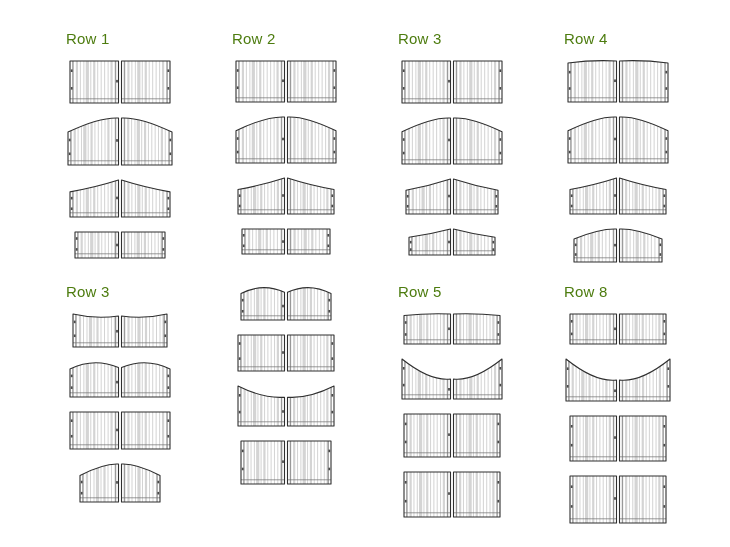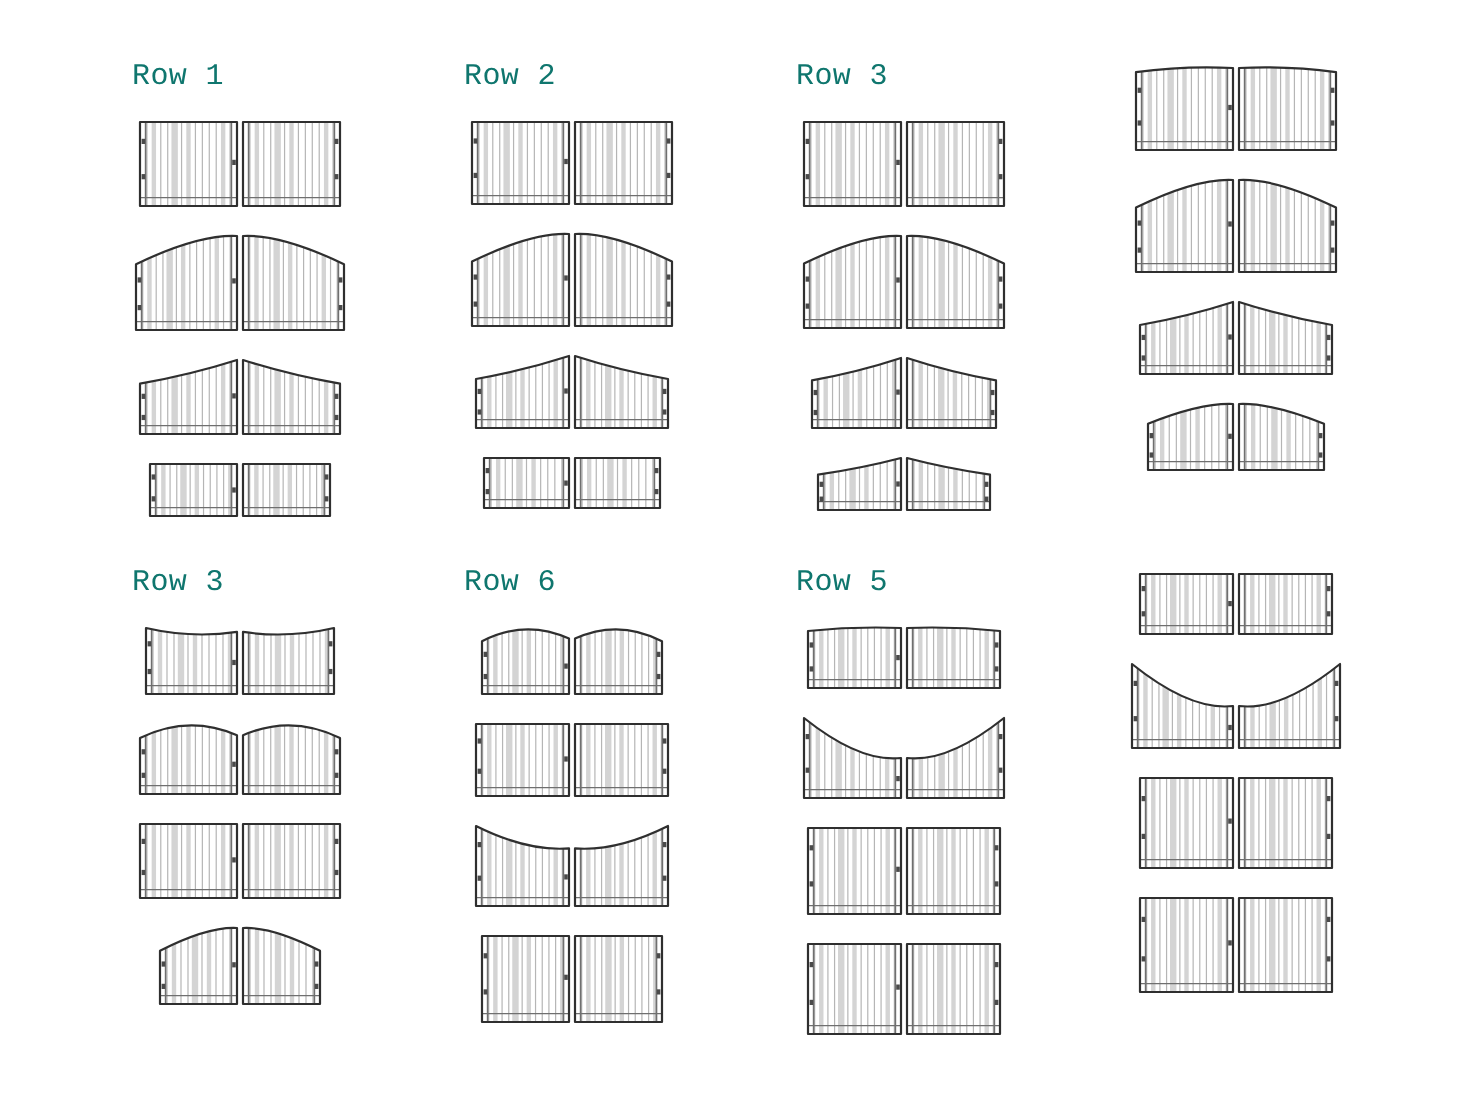--- a/index.html
+++ b/index.html
@@ -19,23 +19,22 @@
     display: grid;
     grid-template-columns: repeat(4, 166px);
     grid-auto-rows: 253px;
     padding: 30px 0 0 64px;
   }
   .group { }
   .group-label {
     margin: 0 0 10px 2px;
     font-size: 15px;
     font-weight: 500;
-    color: #0f766e;
+    color: #4d7c0f;
     letter-spacing: 0.2px;
-    font-family: Liberation Mono, monospace;
   }
   .gate {
     width: 112px;
     display: flex;
     justify-content: center;
     margin-bottom: 9px;
   }
   .gate svg { display: block; }
 </style>
 </head>
@@ -724,20 +723,21 @@
   <rect x="2.8" y="23.28" width="1.8" height="2.6" fill="#4a4a4a"></rect>
   <rect x="2.8" y="15.86" width="1.8" height="2.6" fill="#4a4a4a"></rect>
   <rect x="85.4" y="23.28" width="1.8" height="2.6" fill="#4a4a4a"></rect>
   <rect x="85.4" y="15.86" width="1.8" height="2.6" fill="#4a4a4a"></rect>
   <rect x="41.1" y="15.7" width="1.8" height="2.6" fill="#4a4a4a"></rect>
 </svg>
         </div>
     </div>
 
     <div class="group">
+      <h3 class="group-label">Row 4</h3>
       <div class="gate">
           <svg width="104" height="47" viewBox="0 0 104 47" xmlns="http://www.w3.org/2000/svg">
   <defs>
     <clipPath id="clip-13-L">
                 <path d="M 2 45 L 2 6.05 Q 26.25 2.77 50.5 4 L 50.5 45 Z"></path>
               </clipPath>
     <clipPath id="clip-13-R">
                 <path d="M 53.5 45 L 53.5 4 Q 77.75 2.77 102 6.05 L 102 45 Z"></path>
               </clipPath>
   </defs>
@@ -1175,21 +1175,20 @@
   <rect x="2.8" y="31.89" width="1.8" height="2.6" fill="#4a4a4a"></rect>
   <rect x="2.8" y="20.72" width="1.8" height="2.6" fill="#4a4a4a"></rect>
   <rect x="79.4" y="31.89" width="1.8" height="2.6" fill="#4a4a4a"></rect>
   <rect x="79.4" y="20.72" width="1.8" height="2.6" fill="#4a4a4a"></rect>
   <rect x="38.1" y="21.1" width="1.8" height="2.6" fill="#4a4a4a"></rect>
 </svg>
         </div>
     </div>
 
     <div class="group">
-      <h3 class="group-label">Row 6</h3>
       <div class="gate">
           <svg width="94" height="39" viewBox="0 0 94 39" xmlns="http://www.w3.org/2000/svg">
   <defs>
     <clipPath id="clip-21-L">
                 <path d="M 2 37 L 2 10.6 Q 23.75 -0.62 45.5 9.28 L 45.5 37 Z"></path>
               </clipPath>
     <clipPath id="clip-21-R">
                 <path d="M 48.5 37 L 48.5 9.28 Q 70.25 -0.62 92 10.6 L 92 37 Z"></path>
               </clipPath>
   </defs>
@@ -1635,20 +1634,21 @@
   <rect x="2.8" y="31.9" width="1.8" height="2.6" fill="#4a4a4a"></rect>
   <rect x="2.8" y="13" width="1.8" height="2.6" fill="#4a4a4a"></rect>
   <rect x="95.4" y="31.9" width="1.8" height="2.6" fill="#4a4a4a"></rect>
   <rect x="95.4" y="13" width="1.8" height="2.6" fill="#4a4a4a"></rect>
   <rect x="46.1" y="24.25" width="1.8" height="2.6" fill="#4a4a4a"></rect>
 </svg>
         </div>
     </div>
 
     <div class="group">
+      <h3 class="group-label">Row 8</h3>
       <div class="gate">
           <svg width="100" height="36" viewBox="0 0 100 36" xmlns="http://www.w3.org/2000/svg">
   <defs>
     <clipPath id="clip-29-L">
                 <path d="M 2 34 L 2 4 Q 25.25 4 48.5 4 L 48.5 34 Z"></path>
               </clipPath>
     <clipPath id="clip-29-R">
                 <path d="M 51.5 34 L 51.5 4 Q 74.75 4 98 4 L 98 34 Z"></path>
               </clipPath>
   </defs>

